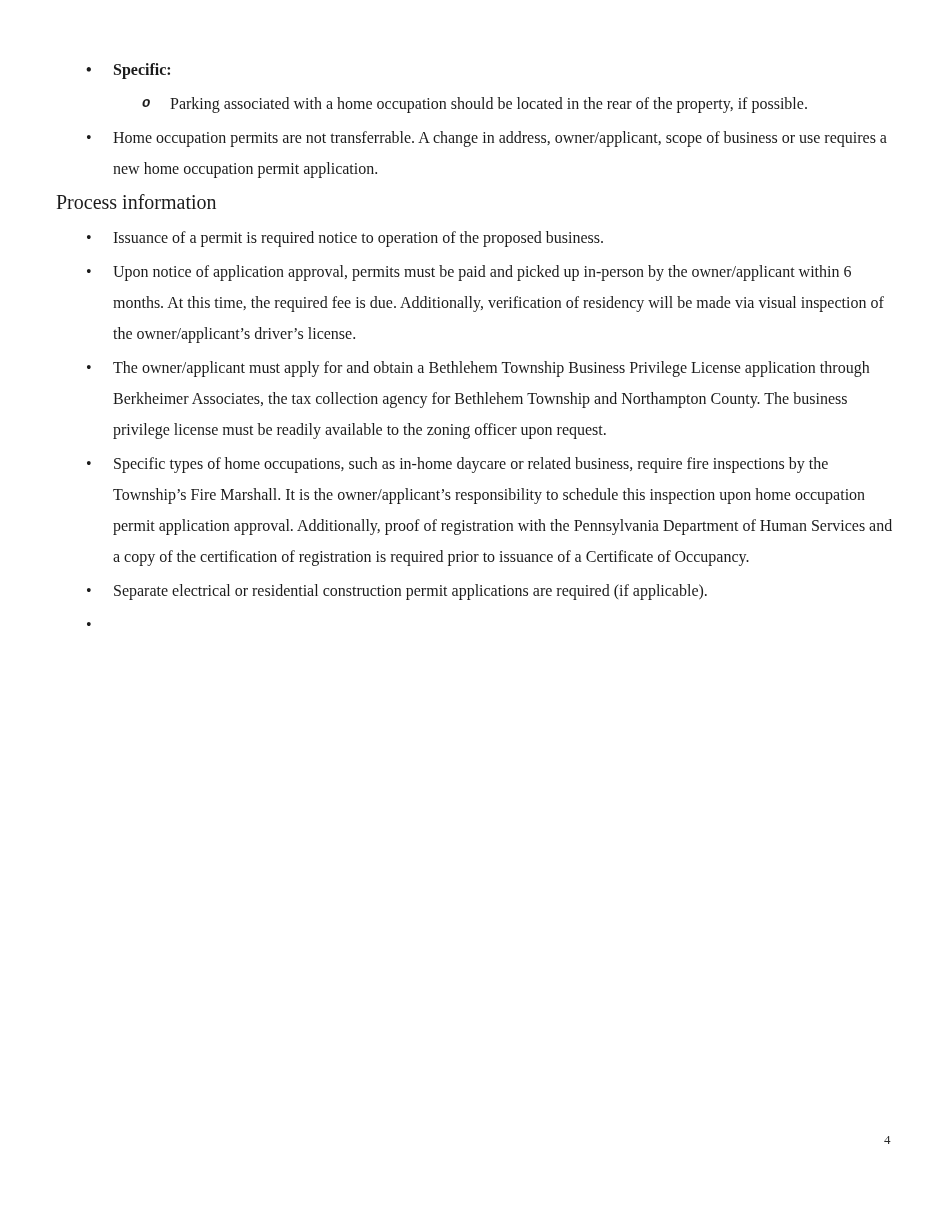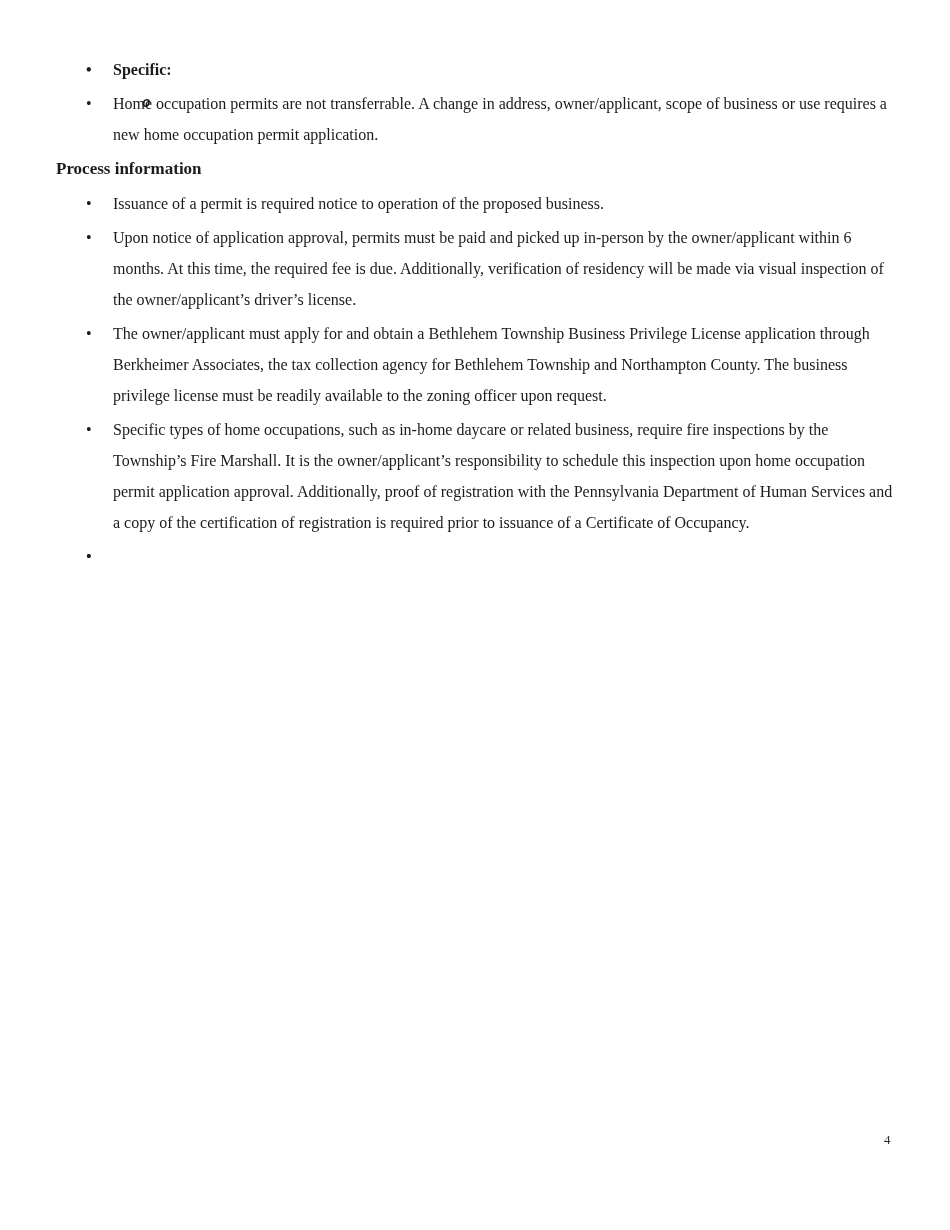--- a/index.html
+++ b/index.html
@@ -46,22 +46,22 @@
     left: -28px;
     font-family: "Liberation Mono", monospace;
     font-weight: bold;
     font-style: italic;
     font-size: 14px;
   }
   .bold-item {
     font-weight: bold;
   }
   h2.section-heading {
-    font-size: 17px;
-    font-weight: bold;
+    font-size: 20px;
+    font-weight: normal;
     line-height: 31px;
     margin: 0 0 4px 56px;
   }
   .page-number {
     position: absolute;
     top: 1132px;
     left: 884px;
     font-size: 13px;
     line-height: 16px;
     color: #2a2a2a;
@@ -73,20 +73,21 @@
 <div class="page">
   <div class="content">
 
     <ul class="doc-list">
       <li class="doc-item bold-item">
         <span class="marker">•</span>
         <span>Specific:</span>
       </li>
       <li class="doc-item level2">
         <span class="marker">o</span>
+        <span>Parking associated with a home occupation should be located in the rear of the property, if possible.</span>
       </li>
       <li class="doc-item">
         <span class="marker">•</span>
         <span>Home occupation permits are not transferrable. A change in address, owner/applicant, scope of business or use requires a new home occupation permit application.</span>
       </li>
     </ul>
 
     <h2 class="section-heading">Process information</h2>
 
     <ul class="doc-list">
@@ -101,20 +102,21 @@
       <li class="doc-item">
         <span class="marker">•</span>
         <span>The owner/applicant must apply for and obtain a Bethlehem Township Business Privilege License application through Berkheimer Associates, the tax collection agency for Bethlehem Township and Northampton County. The business privilege license must be readily available to the zoning officer upon request.</span>
       </li>
       <li class="doc-item">
         <span class="marker">•</span>
         <span>Specific types of home occupations, such as in-home daycare or related business, require fire inspections by the Township’s Fire Marshall. It is the owner/applicant’s responsibility to schedule this inspection upon home occupation permit application approval. Additionally, proof of registration with the Pennsylvania Department of Human Services and a copy of the certification of registration is required prior to issuance of a Certificate of Occupancy.</span>
       </li>
       <li class="doc-item">
         <span class="marker">•</span>
+        <span>Separate electrical or residential construction permit applications are required (if applicable).</span>
       </li>
       <li class="doc-item">
         <span class="marker">•</span>
       </li>
     </ul>
 
   </div>
 
   <div class="page-number">4</div>
 </div>

